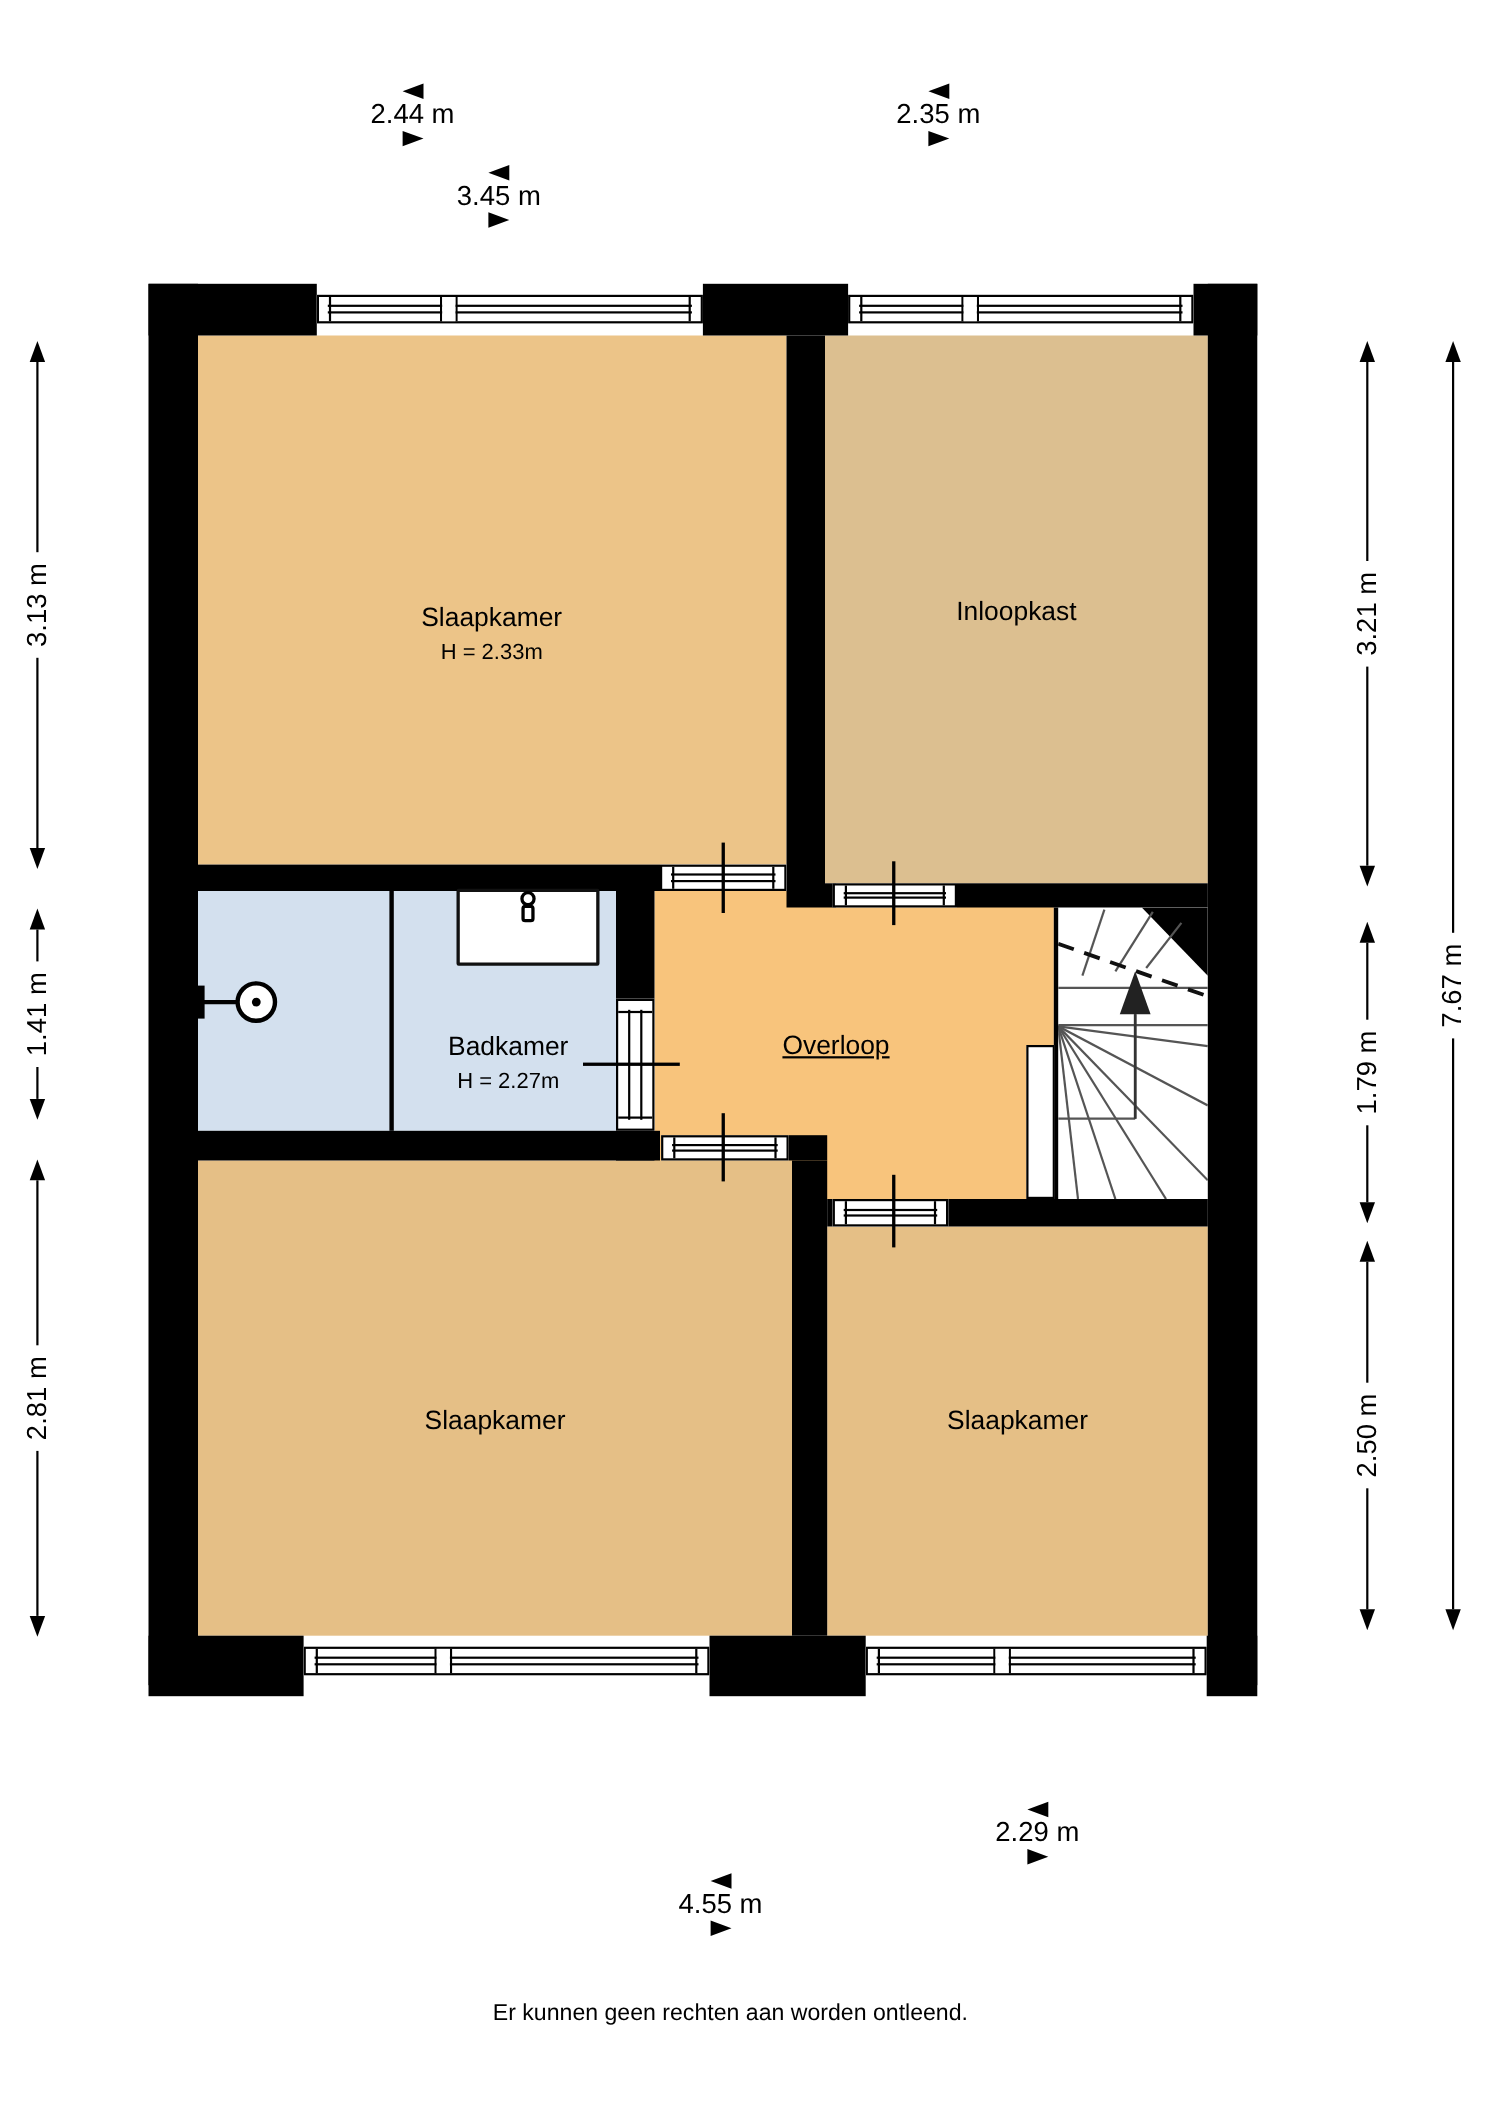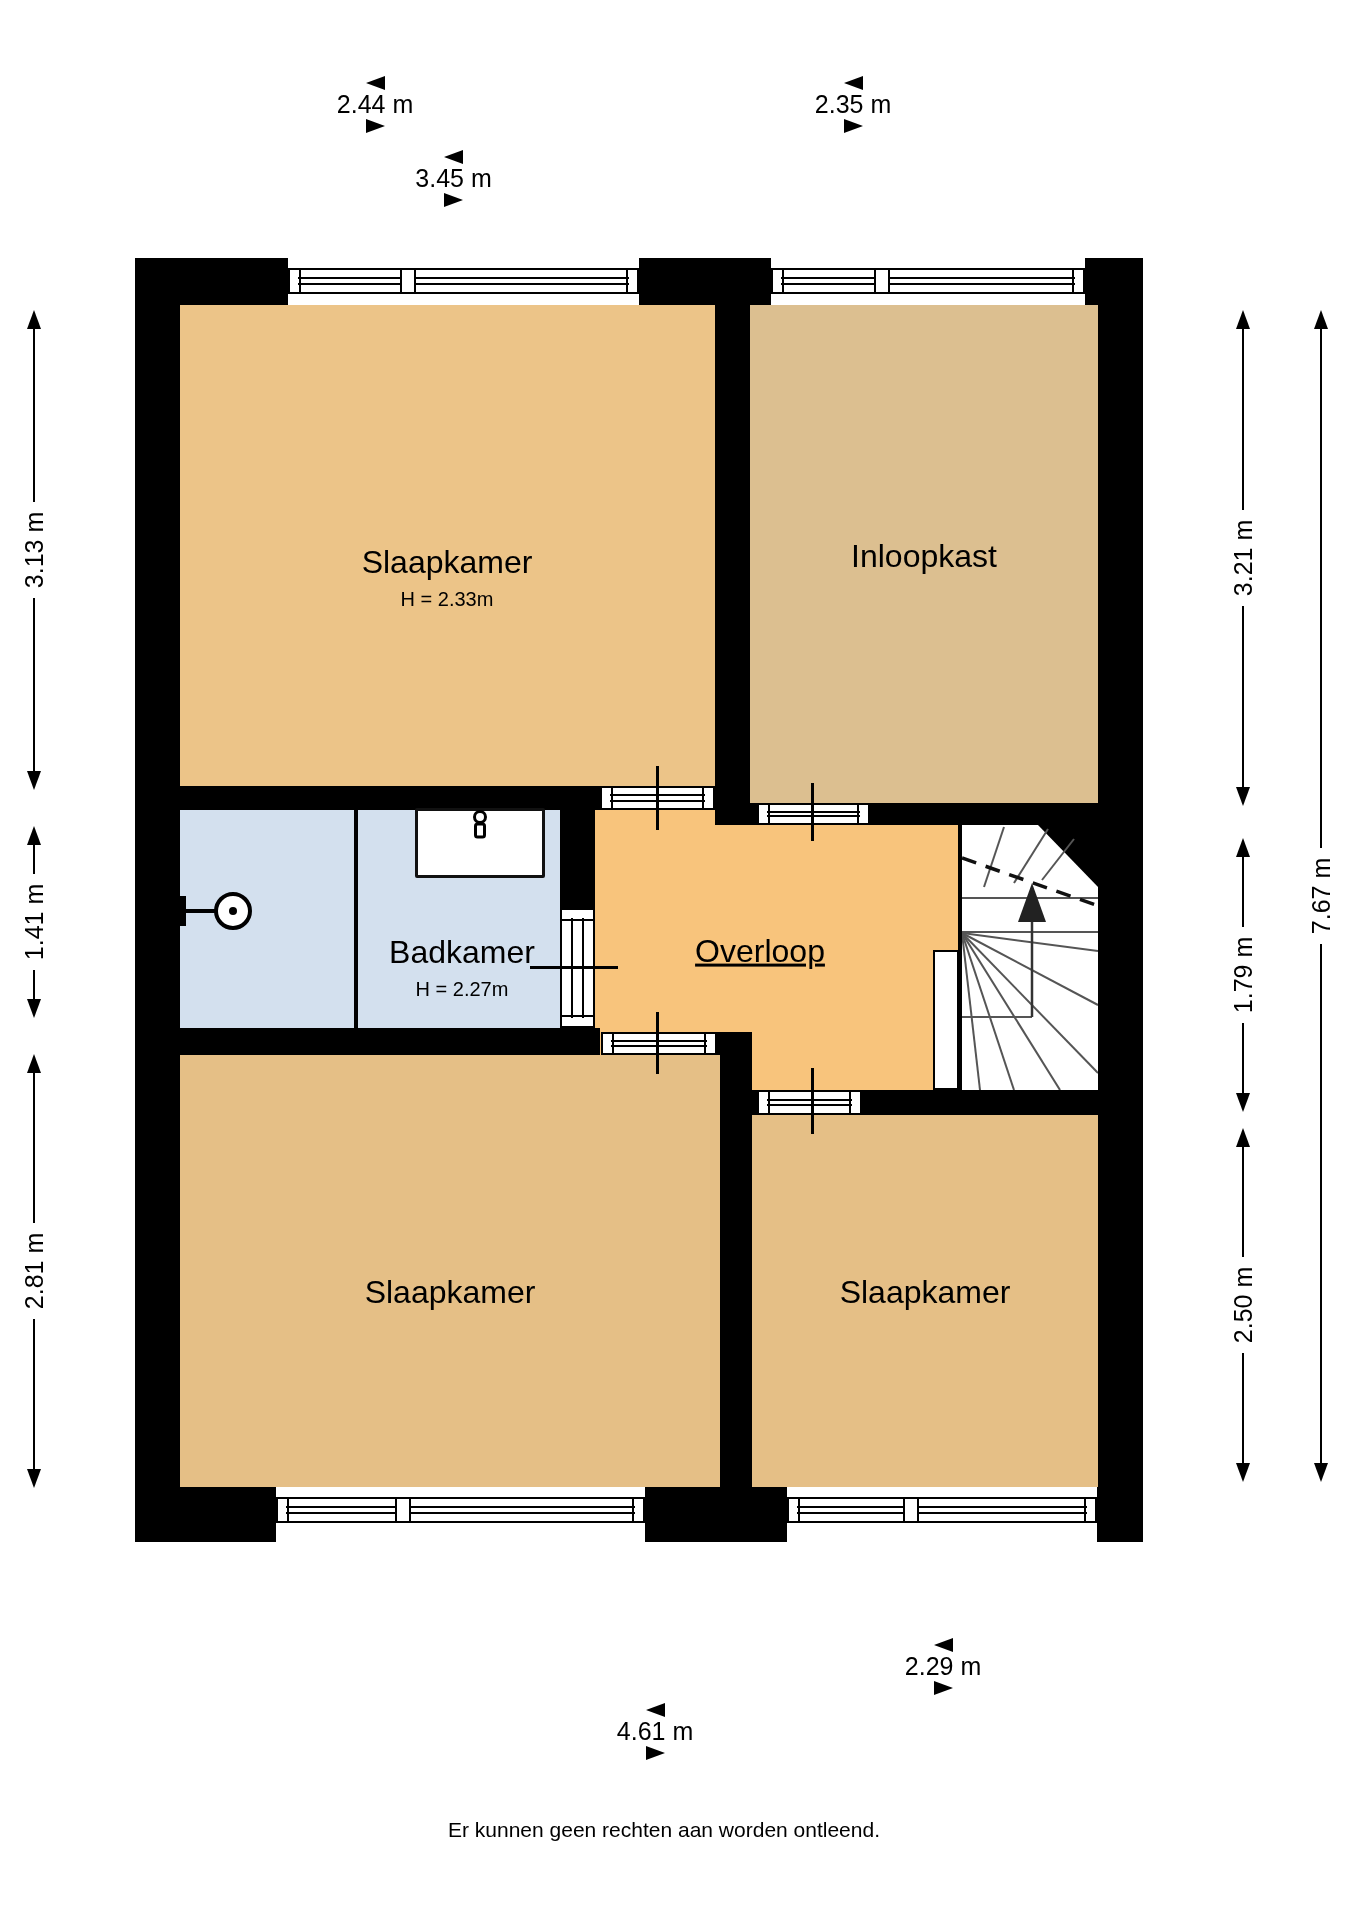--- a/index.html
+++ b/index.html
@@ -9,21 +9,21 @@
   .room{position:absolute;z-index:1;}
   .wall{position:absolute;background:#000;z-index:3;}
   .opening{position:absolute;background:#fff;border:2px solid #000;box-sizing:border-box;z-index:4;}
   .op-line-h{position:absolute;left:8px;right:8px;height:2px;background:#000;}
   .op-line-v{position:absolute;top:8px;bottom:8px;width:2px;background:#000;}
   .op-post-v{position:absolute;top:0;bottom:0;width:2px;background:#000;}
   .op-post-h{position:absolute;left:0;right:0;height:2px;background:#000;}
   .tick{position:absolute;background:#000;z-index:5;}
   .room-label{position:absolute;transform:translate(-50%,-50%);text-align:center;z-index:6;
               white-space:nowrap;line-height:1.4;}
-  .room-label .main{font-size:32px;display:block;}
+  .room-label .main{font-size:24px;display:block;}
   .room-label .sub{font-size:20px;display:block;}
   .fixture{position:absolute;z-index:5;}
   #washbasin{background:#fff;border:3px solid #111;border-radius:2px;box-sizing:border-box;}
   #railing{background:#fff;border:2px solid #000;box-sizing:border-box;z-index:4;}
   #stairs-svg{position:absolute;z-index:2;}
   
   .dim{position:absolute;display:flex;align-items:center;z-index:7;}
   .dim-h{flex-direction:column;height:24px;}
   .dim-v{flex-direction:column;width:24px;}
   .dim .line-h{flex:1;height:2.5px;background:#000;}
@@ -235,21 +235,21 @@
     <div class="dim dim-h" style="left: 766px; top: 1626px; width: 354px; margin-top: 12px;">
       <div class="tri tri-left"></div>
       <div class="line-h"></div>
       <div class="dim-label-h">2.29 m</div>
       <div class="line-h"></div>
       <div class="tri tri-right"></div>
     </div>
     <div class="dim dim-h" style="left: 190px; top: 1703px; width: 930px;">
       <div class="tri tri-left"></div>
       <div class="line-h"></div>
-      <div class="dim-label-h">4.61 m</div>
+      <div class="dim-label-h">4.55 m</div>
       <div class="line-h"></div>
       <div class="tri tri-right"></div>
     </div>
     <div class="dim dim-v" style="left: 22px; top: 310px; height: 480px;">
       <div class="tri tri-up"></div>
       <div class="line-v"></div>
       <div class="dim-label-v">
         <span>3.13 m</span>
       </div>
       <div class="line-v"></div>

